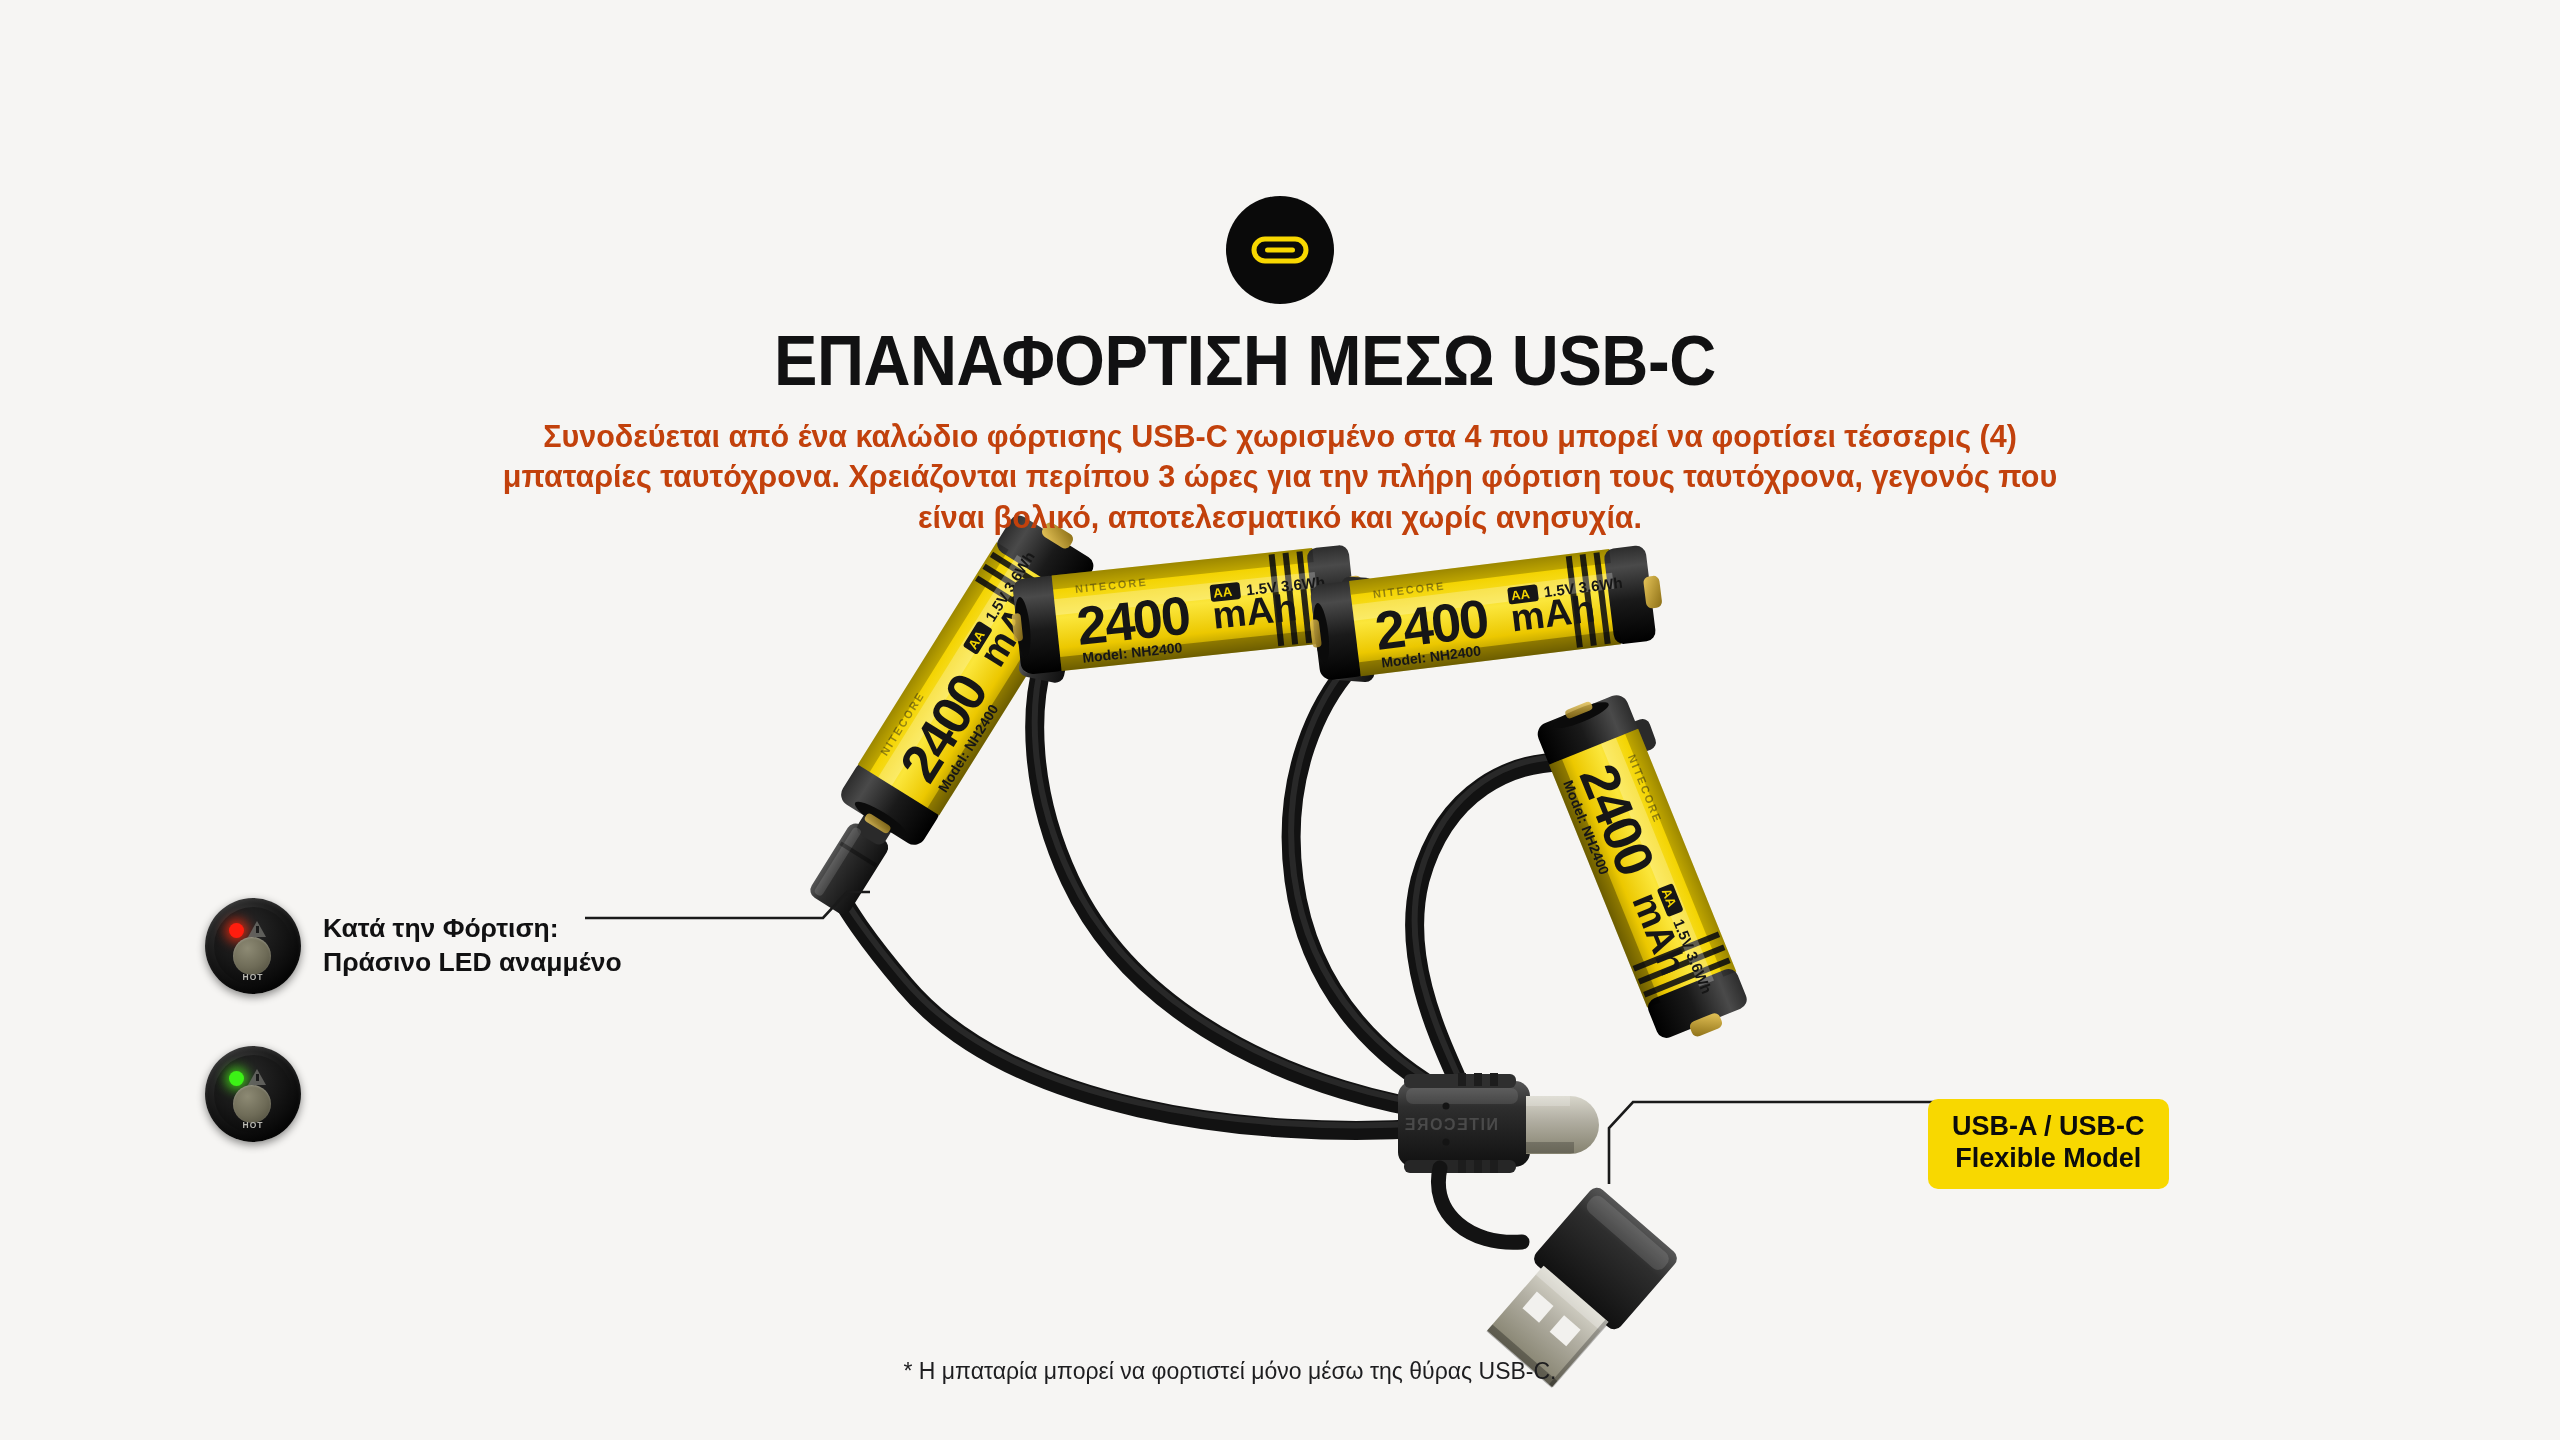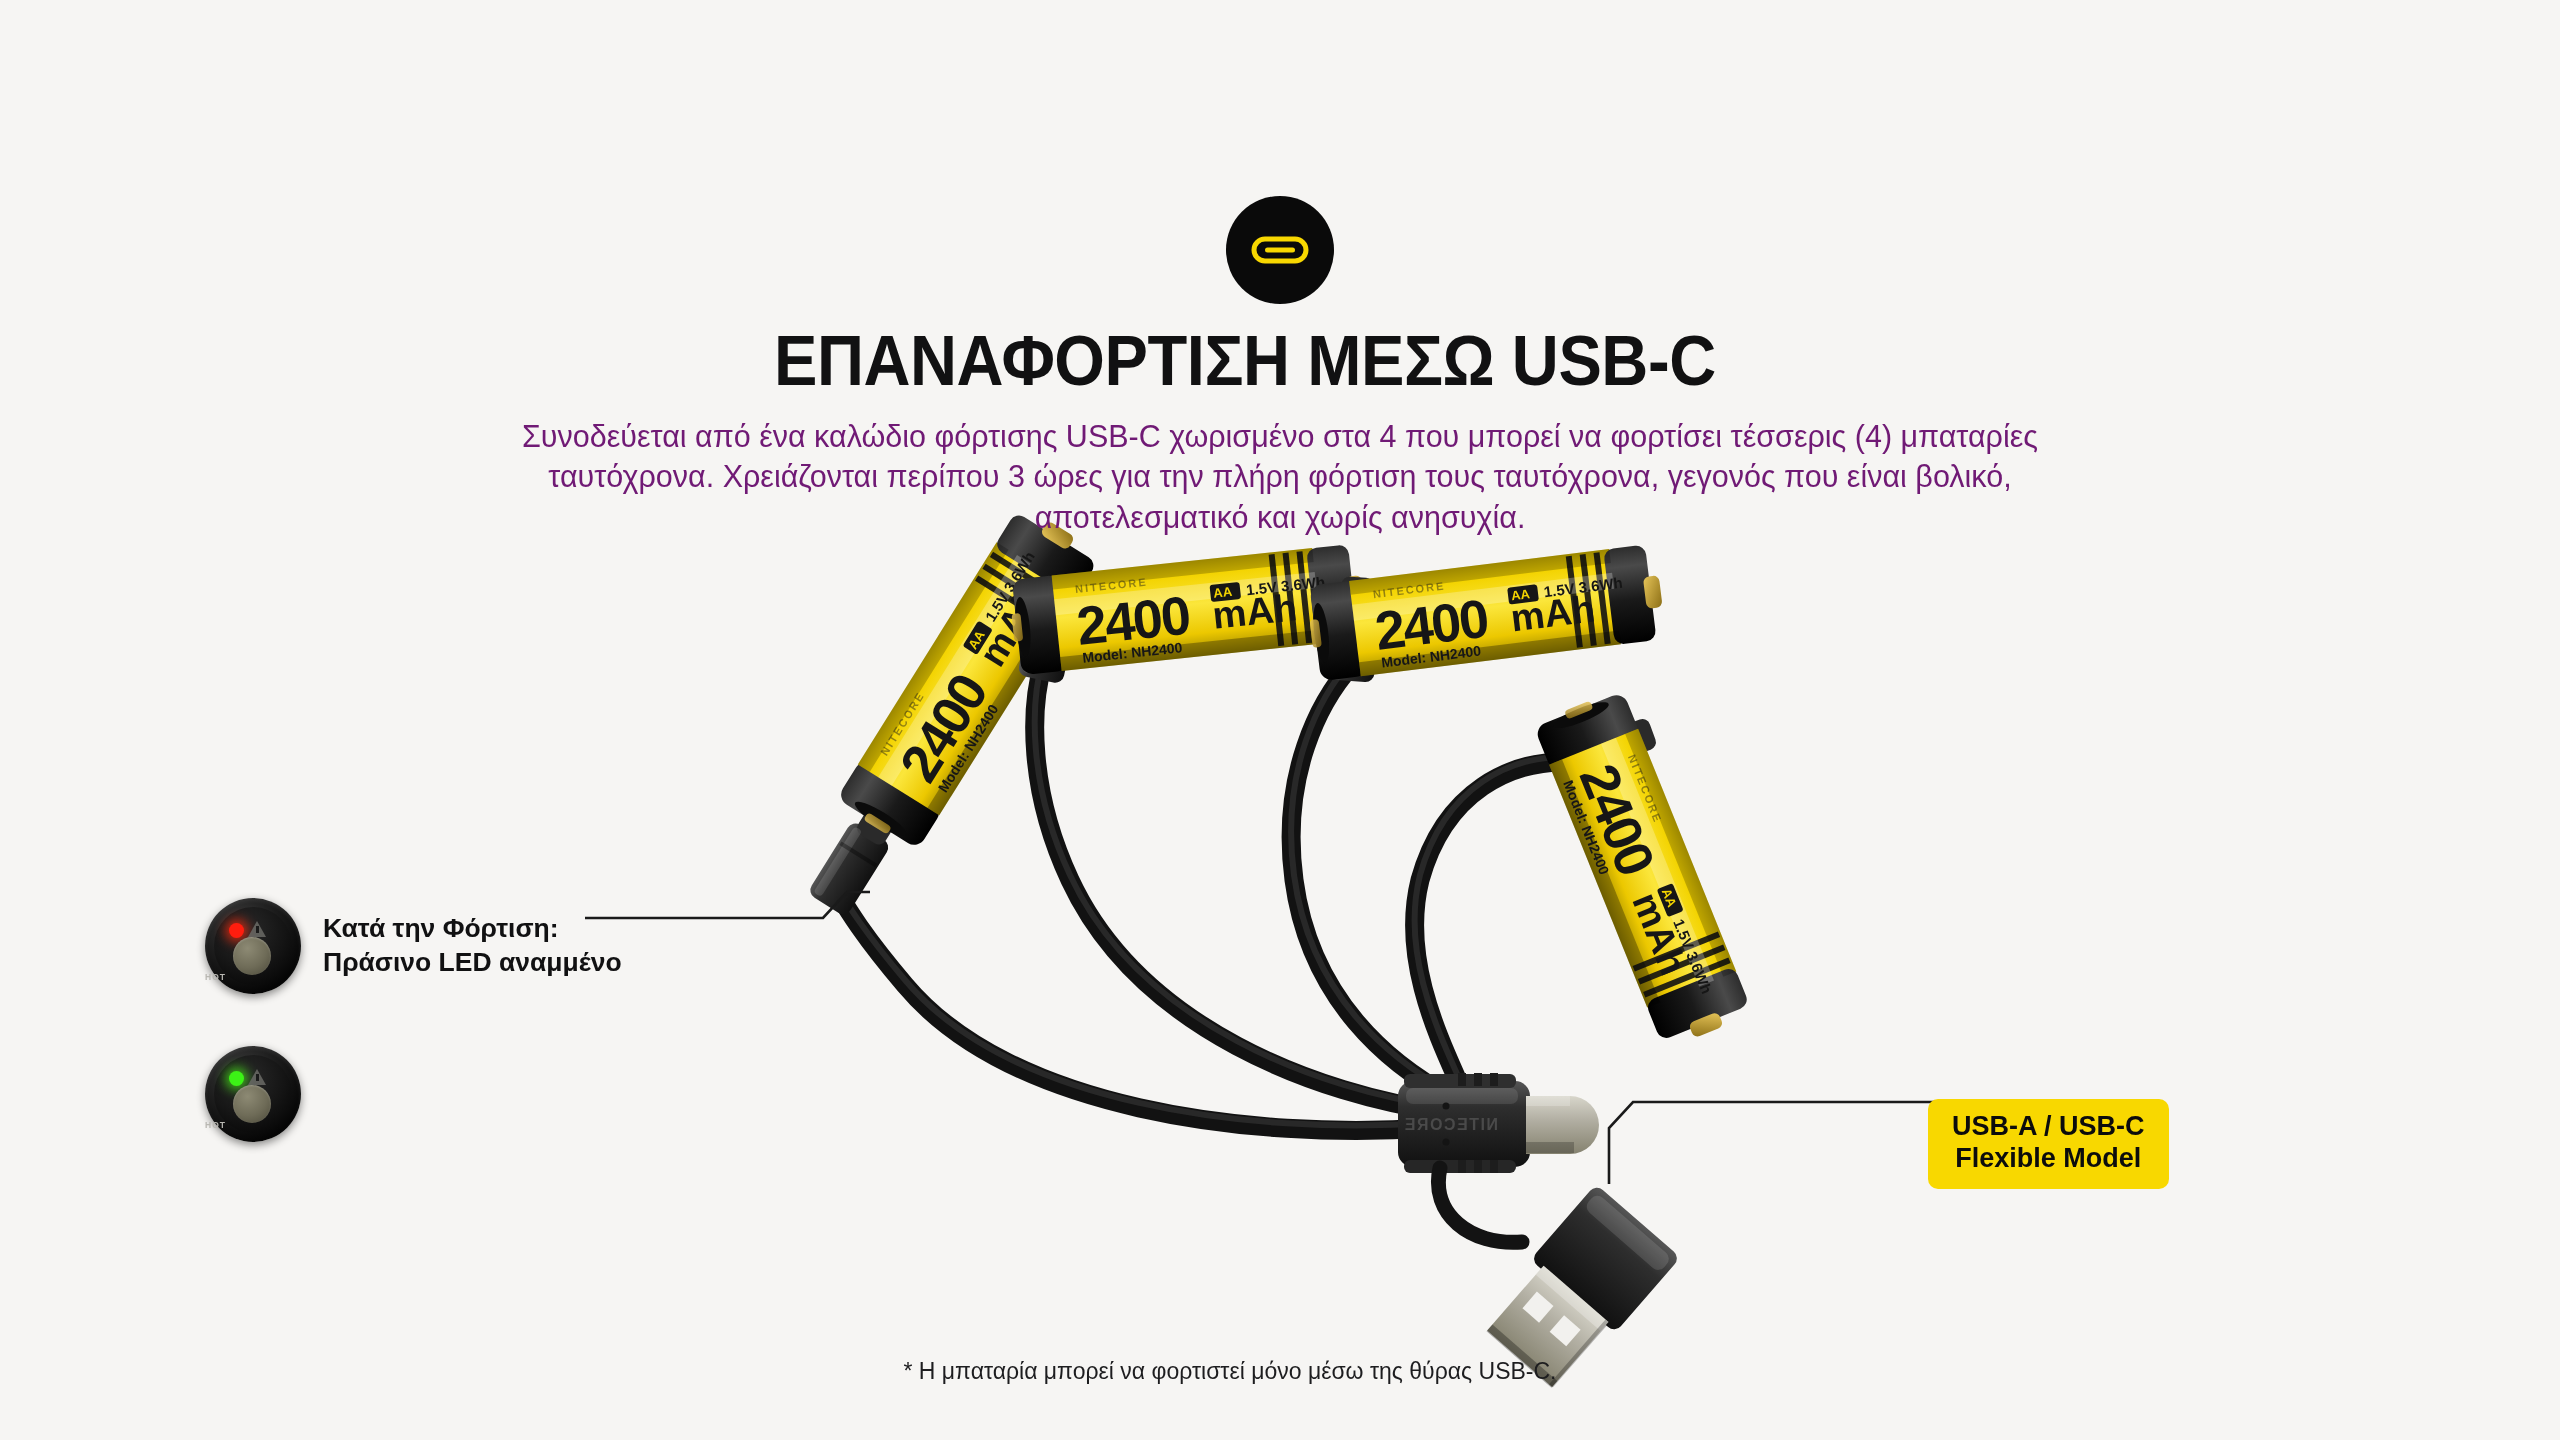--- a/index.html
+++ b/index.html
@@ -29,22 +29,22 @@
   #title-text {
     font-size:70px; font-weight:700; color:#111112;
     letter-spacing:-0.5px; line-height:1;
     white-space:nowrap;
     transform:scaleX(0.93); transform-origin:left center;
   }
 
   #paragraph {
     width:1600px; margin:20px auto 0;
     text-align:center;
-    font-size:30.5px; line-height:1.32; color:#701a75;
-    font-weight:400;
+    font-size:30.5px; line-height:1.32; color:#c2410c;
+    font-weight:700;
   }
 
   
   .led-row { position:absolute; display:flex; align-items:center; gap:22px; }
   #led-charging { left:205px; top:898px; }
   #led-full     { left:205px; top:1046px; }
 
   .led-cap {
     position:relative; width:96px; height:96px; border-radius:50%;
     background:radial-gradient(circle at 36% 28%, #3c3c3c 0%, #1b1b1b 42%, #050505 76%, #000 100%);
@@ -69,21 +69,21 @@
   .led-cap .warn::after{
     content:""; position:absolute; left:-1.5px; top:5px;
     width:3px; height:7px; background:#191919;
   }
   .led-cap .button {
     position:absolute; left:28px; top:39px; width:38px; height:38px; border-radius:50%;
     background:radial-gradient(circle at 38% 30%, #8d8a74 0%, #6e6b57 55%, #4a4839 100%);
     box-shadow:inset 0 1px 2px rgba(255,255,255,.25);
   }
   .led-cap .hot {
-    position:absolute; left:0; right:0; top:74px; text-align:left;
+    position:absolute; left:0; right:0; top:74px; text-align:center;
     font-size:8.5px; font-weight:700; color:#b9b8b2; letter-spacing:1px;
   }
 
   .led-labels { line-height:1.28; }
   .led-labels .l1, .led-labels .l2 {
     font-size:26.5px; font-weight:700; color:#111112; white-space:nowrap;
   }
 
   
   #leader-left { position:absolute; left:575px; top:820px; }

